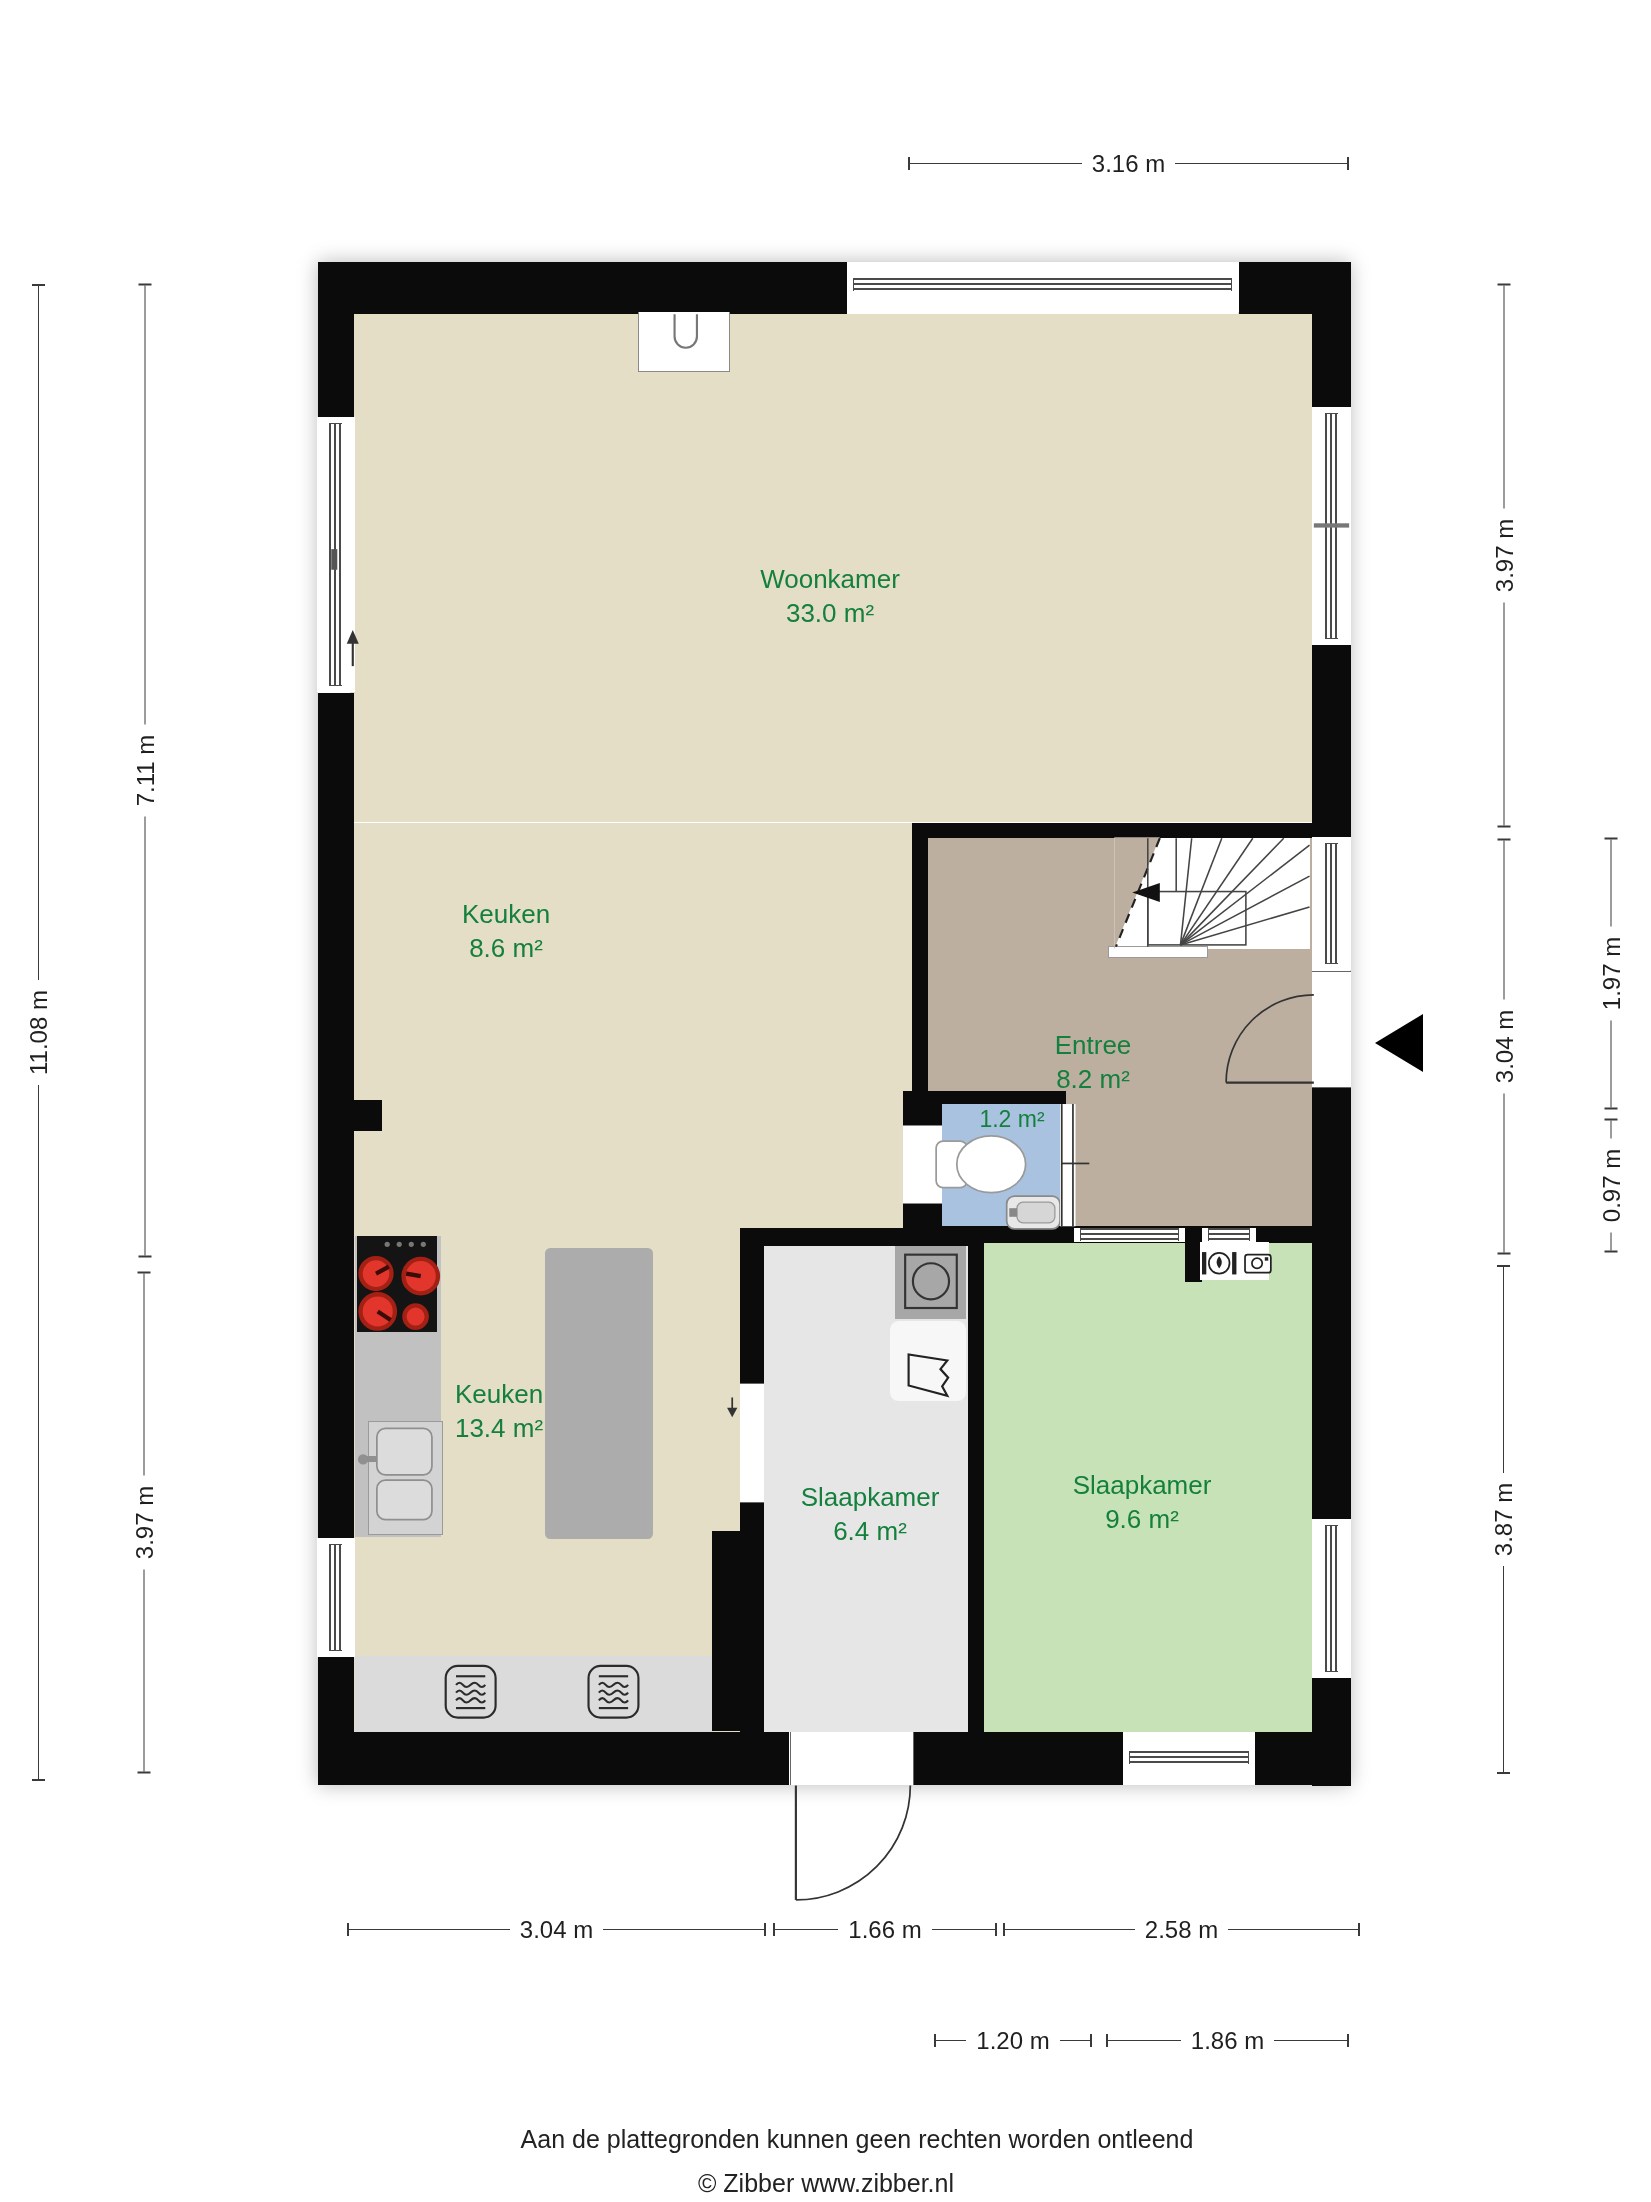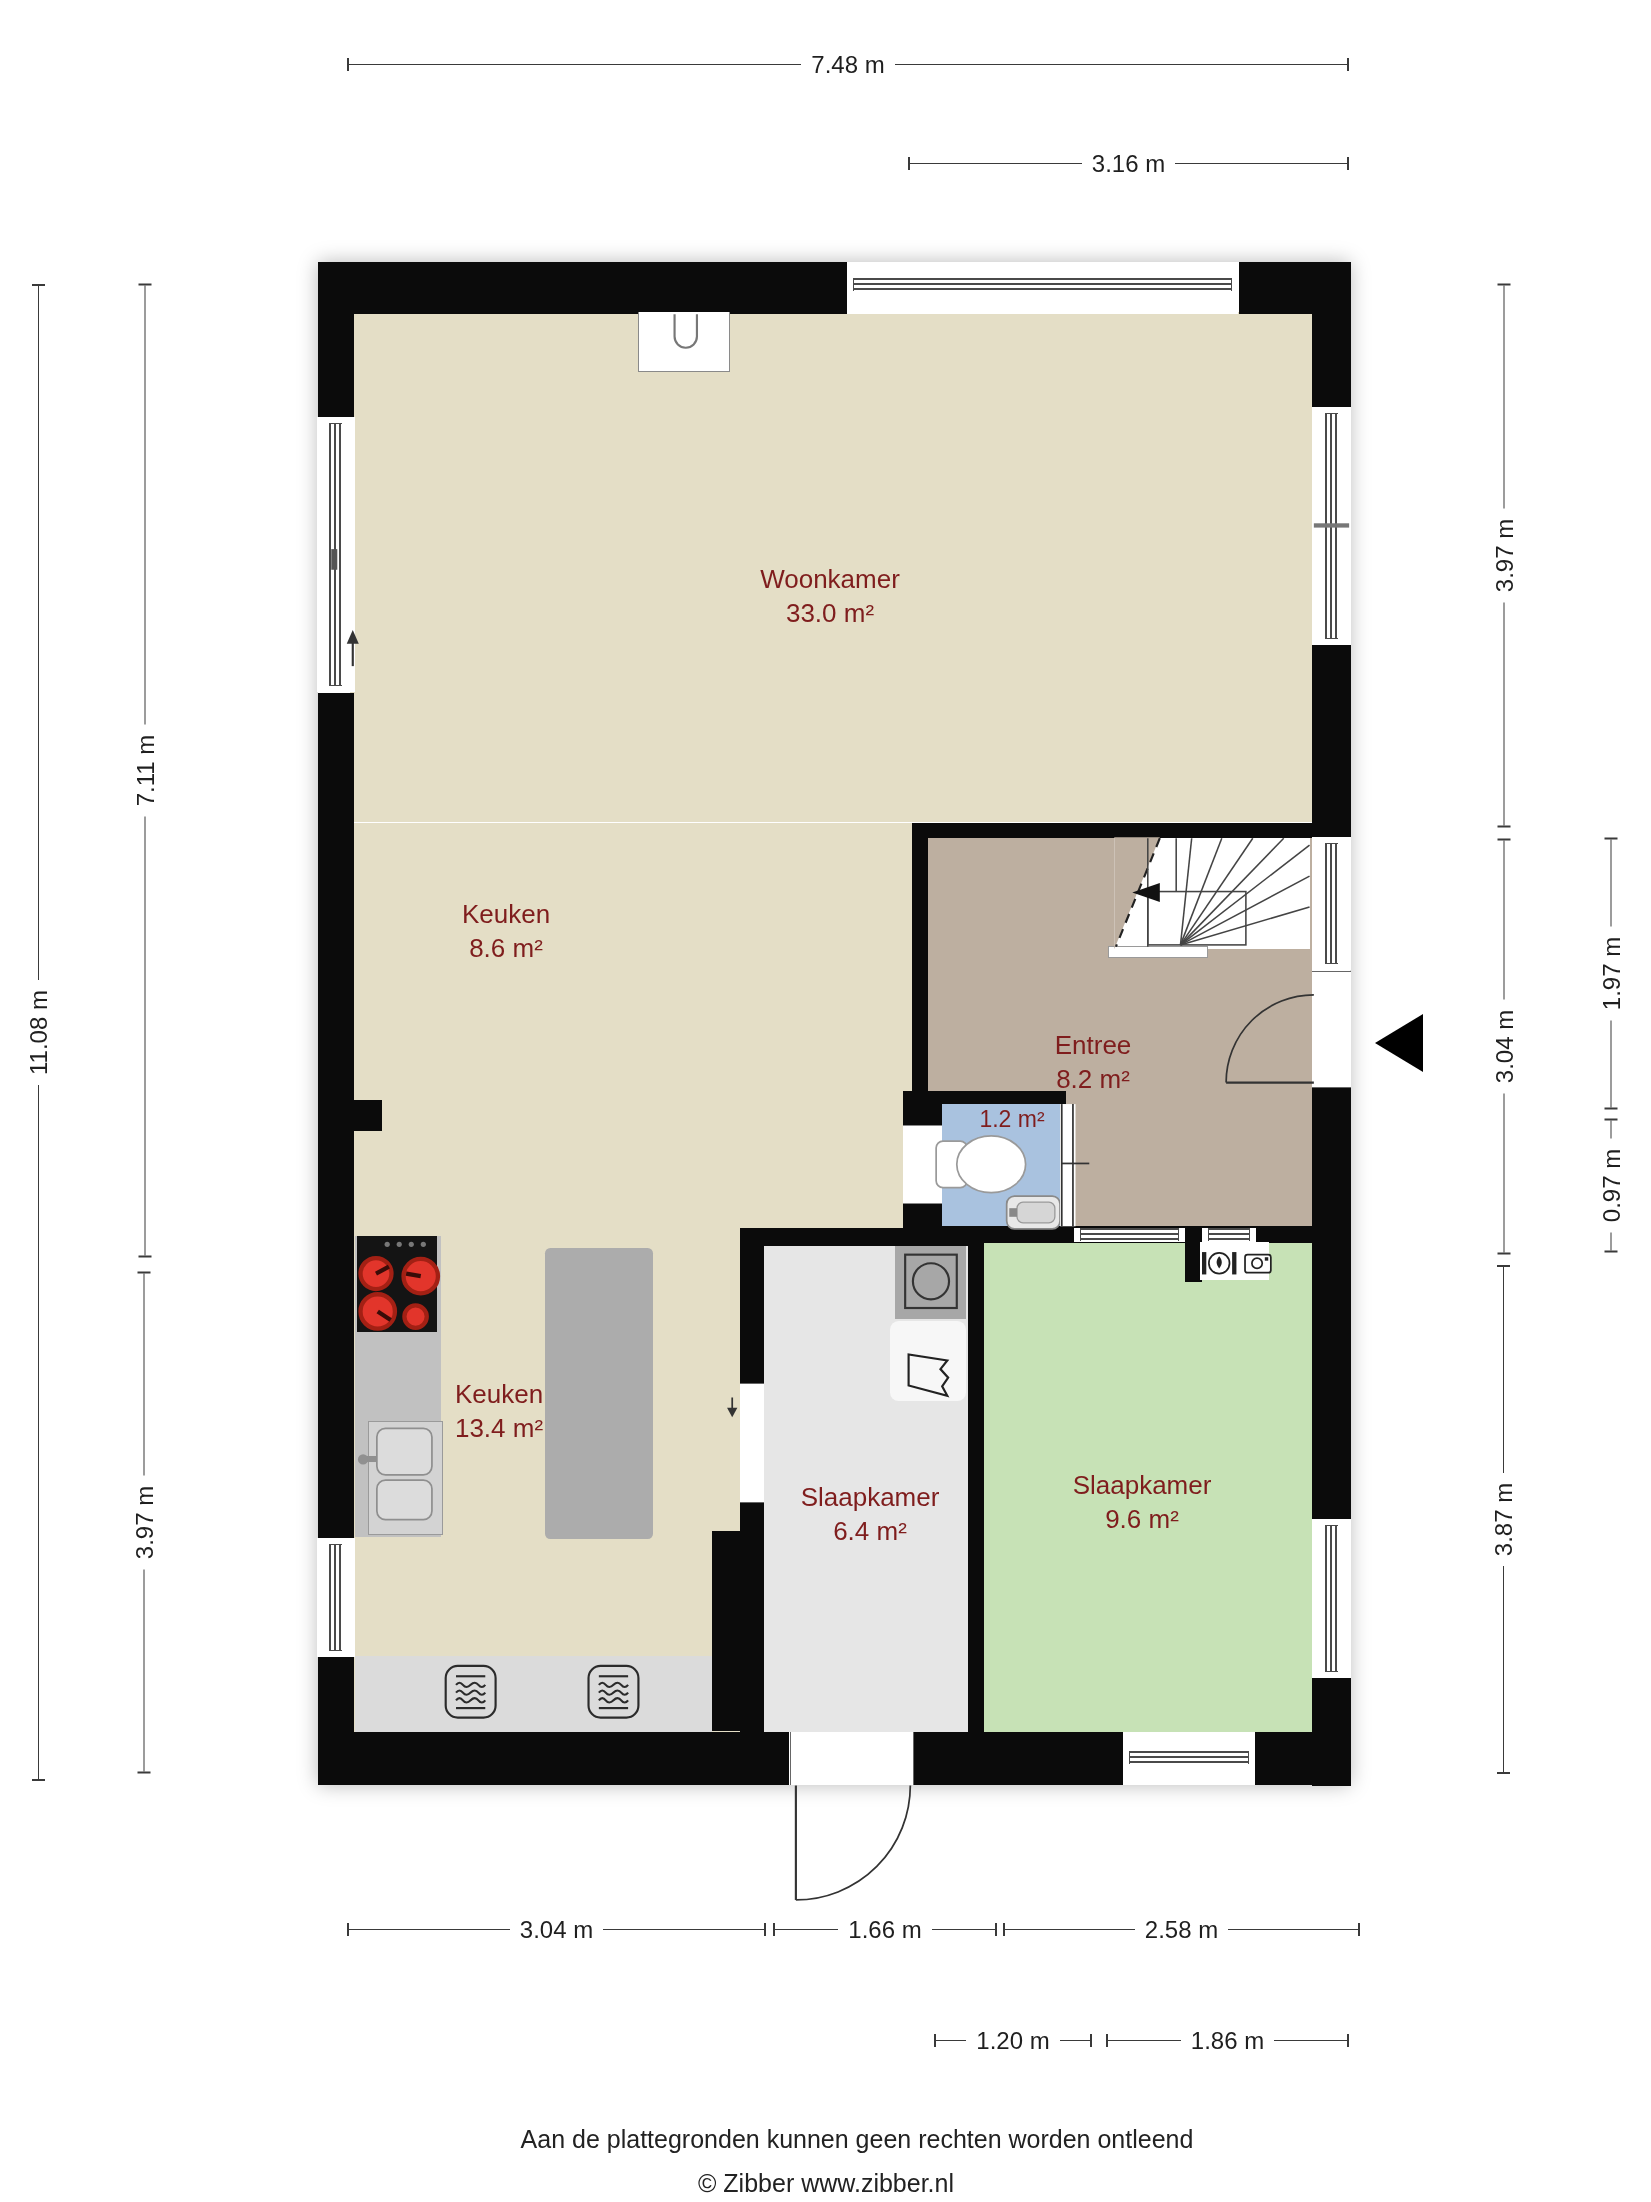--- a/index.html
+++ b/index.html
@@ -15,21 +15,21 @@
      background:repeating-linear-gradient(to right,#4a4a4a 0 1.7px,transparent 1.7px 5.2px);
      border-top:1.7px solid #4a4a4a;border-bottom:1.7px solid #4a4a4a;}
   .win.h .glass{left:6px;right:6px;height:13px;
      background:repeating-linear-gradient(to bottom,#4a4a4a 0 1.7px,transparent 1.7px 5.2px);
      border-left:1.7px solid #4a4a4a;border-right:1.7px solid #4a4a4a;}
   .doorgap{position:absolute;background:#fff;}
   .doorgap.v{border-top:1.7px solid #666;border-bottom:1.7px solid #666;}
   .doorgap.h{border-left:1.7px solid #666;border-right:1.7px solid #666;}
   
   .room-label{position:absolute;transform:translateX(-50%);text-align:center;
-     color:#7f1d1d;font-size:26px;line-height:34px;white-space:nowrap;}
+     color:#15803d;font-size:26px;line-height:34px;white-space:nowrap;}
   .room-label.small{font-size:23px;line-height:26px;}
   
   .dim{position:absolute;display:flex;align-items:center;height:29px;color:#1f1f1f;font-size:24px;}
   .dim::before,.dim::after{content:"";width:1.7px;height:13.8px;background:#3a3a3a;flex:0 0 auto;}
   .dim .line{flex:1 1 0;height:1.7px;background:#3a3a3a;min-width:0;}
   .dim .dlab{flex:0 0 auto;padding:0 10.3px;white-space:nowrap;}
   .dim.v{transform:rotate(-90deg);}
   .footer{position:absolute;left:0;width:1652px;text-align:center;color:#222;font-size:25px;}
   .tri-entrance{position:absolute;width:0;height:0;border-top:29px solid transparent;
      border-bottom:29px solid transparent;border-right:48px solid #000;}
@@ -261,25 +261,20 @@
   </div>
   <div class="room-label" style="left:870px;top:1480px;">
     <div>Slaapkamer</div>
     <div>6.4 m²</div>
   </div>
   <div class="room-label" style="left:1142px;top:1468px;">
     <div>Slaapkamer</div>
     <div>9.6 m²</div>
   </div>
 
-  <div class="dim" style="left:347px;top:50px;width:1002px;">
-    <span class="line"></span>
-      <span class="dlab">7.48 m</span>
-      <span class="line"></span>
-  </div>
   <div class="dim" style="left:908px;top:149px;width:441px;">
     <span class="line"></span>
       <span class="dlab">3.16 m</span>
       <span class="line"></span>
   </div>
 
   <div class="dim v" style="left:-710px;top:1018px;width:1497px;">
     <span class="line"></span>
       <span class="dlab">11.08 m</span>
       <span class="line"></span>

